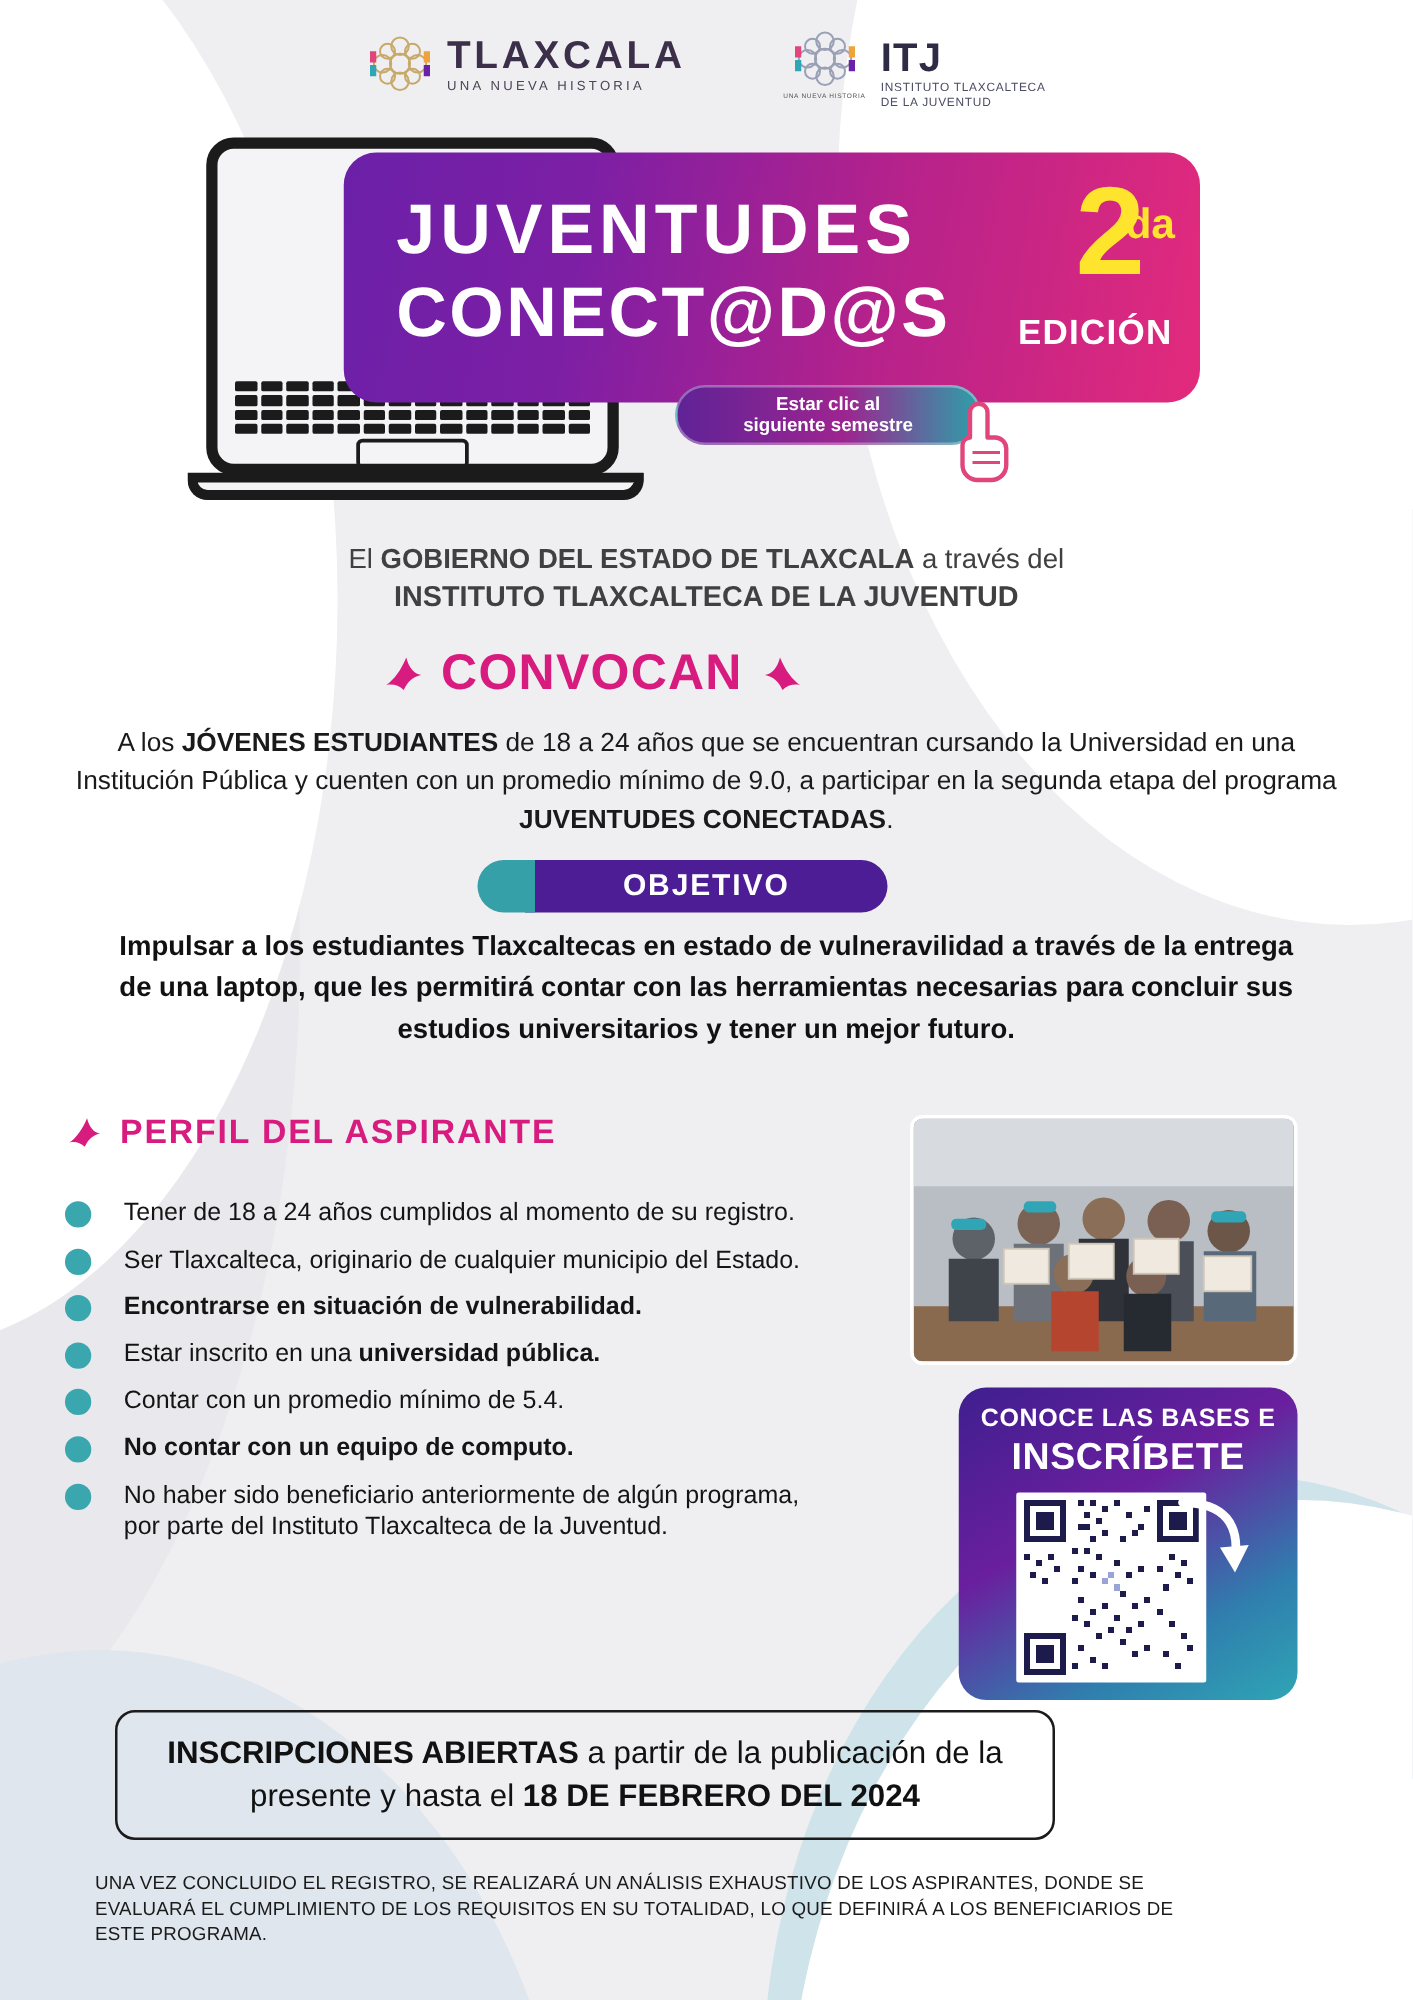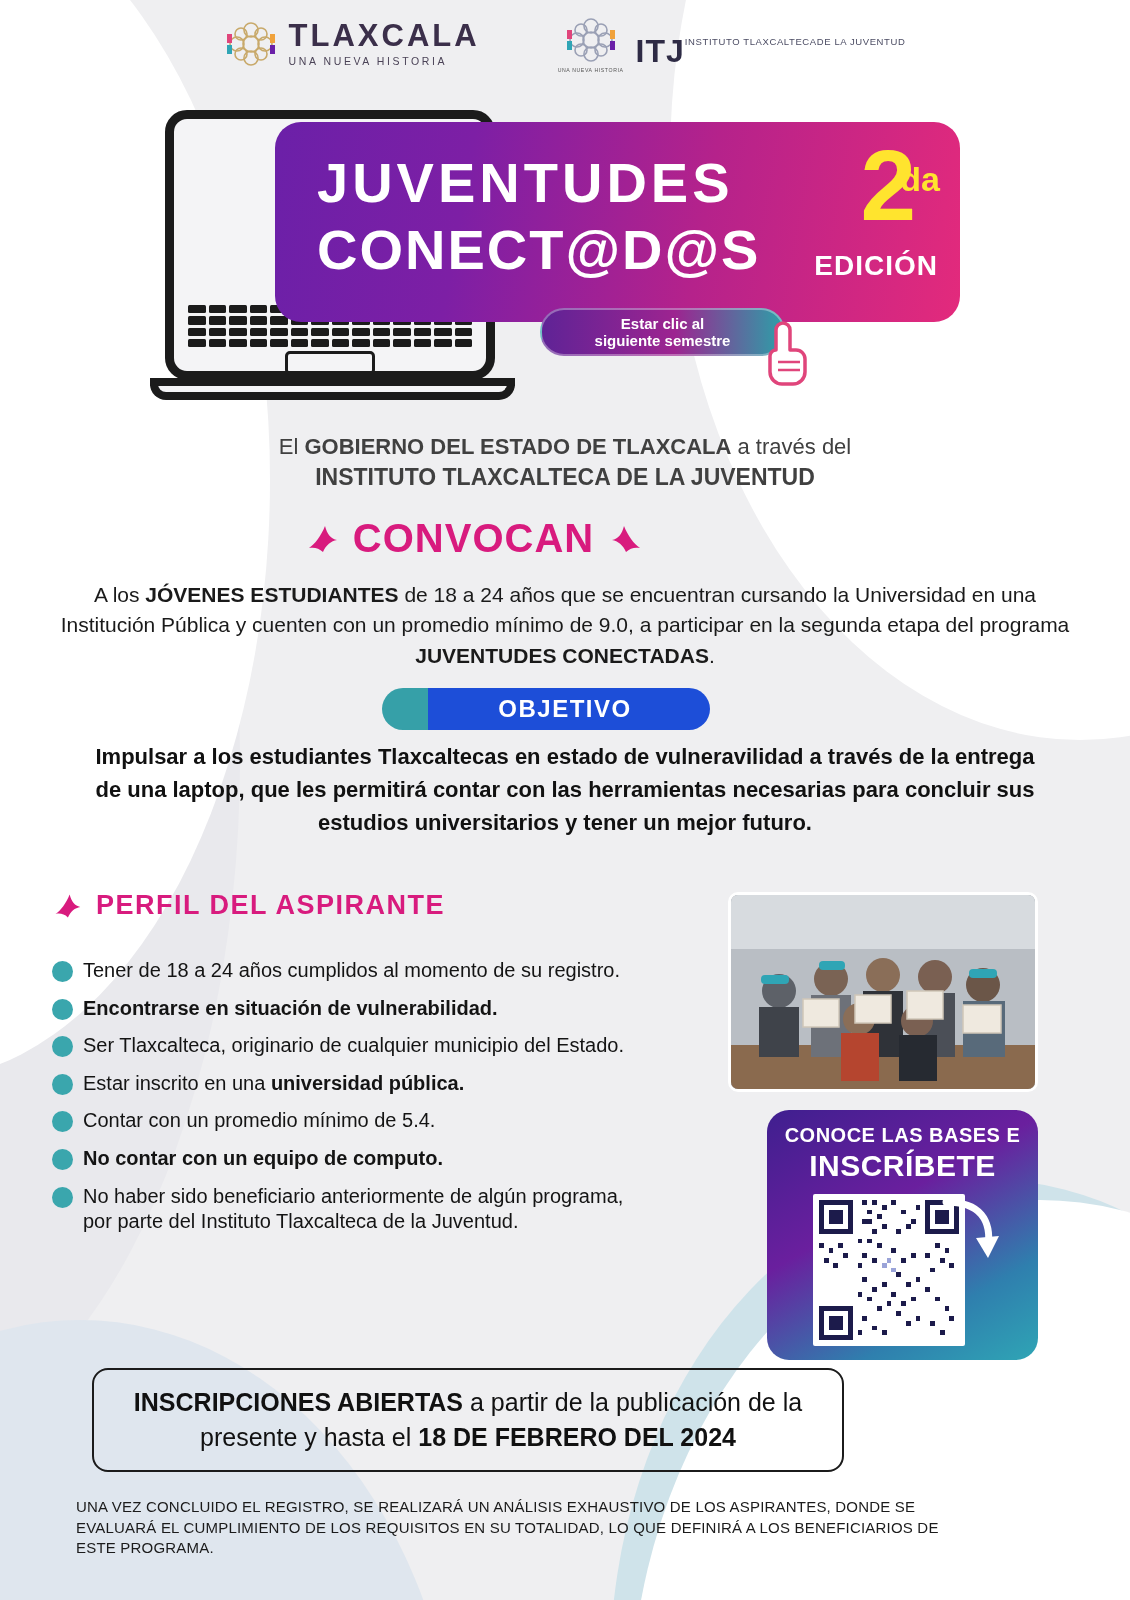--- a/index.html
+++ b/index.html
@@ -74,21 +74,21 @@
   .logo-block { display: flex; align-items: center; gap: 12px; }
   .flower { width: 52px; height: 52px; position: relative; }
   .flower svg { width: 100%; height: 100%; display: block; }
   .tlx-text { display: flex; flex-direction: column; line-height: 1; }
   .tlx-main {
     font-size: 31px; font-weight: bold; letter-spacing: 3px; color: #3b2f4a;
   }
   .tlx-sub {
     font-size: 10.5px; letter-spacing: 2.6px; color: #4b4357; margin-top: 5px;
   }
-  .itj-text { display: flex; flex-direction: row; line-height: 1.05; margin-top: 16px; }
+  .itj-text { display: flex; flex-direction: column; line-height: 1.05; margin-top: 16px; }
   .itj-main { font-size: 32px; font-weight: bold; letter-spacing: 1px; color: #2e2b45; }
   .itj-sub { font-size: 9.5px; letter-spacing: 0.6px; color: #4b4c63; margin-top: 2px; }
   .flower-mini-label {
     font-size: 5.2px; letter-spacing: 0.6px; color: #555; text-align: center; margin-top: 1px;
   }
 
   
   .hero { position: absolute; top: 100px; left: 150px; width: 850px; height: 320px; }
   .laptop-body {
     position: absolute; left: 15px; top: 10px;
@@ -172,21 +172,21 @@
 
   .paragraph {
     position: absolute; top: 580px; left: 60px; width: 1010px; text-align: center;
     font-size: 21px; color: #1a1a1a; line-height: 1.45;
   }
   .paragraph b { font-weight: bold; }
 
   .objetivo-tab {
     position: absolute; top: 688px; left: 50%; transform: translateX(-50%);
     width: 290px; height: 42px;
-    background: #1d4ed8; border-radius: 0 22px 22px 0;
+    background: #4c1d95; border-radius: 0 22px 22px 0;
     display: flex; align-items: center; justify-content: center;
     color: #fff; font-weight: bold; font-size: 24px; letter-spacing: 1.5px;
   }
   .objetivo-tab::before {
     content: ""; position: absolute; left: -38px; top: 0; width: 46px; height: 42px;
     background: #36a0a8; border-radius: 22px 0 0 22px;
   }
   .objetivo-text {
     position: absolute; top: 740px; left: 80px; width: 970px; text-align: center;
     font-size: 22px; font-weight: bold; color: #111; line-height: 1.5;
@@ -194,21 +194,21 @@
 
   
   .perfil-head {
     position: absolute; top: 890px; left: 52px;
     display: flex; align-items: center; gap: 14px;
   }
   .perfil-title {
     font-size: 27px; font-weight: bold; color: #d81b7e; letter-spacing: 1.5px;
   }
   .bullets { position: absolute; top: 958px; left: 52px; width: 600px; }
-  .bullet-row { display: flex; gap: 10px; margin-bottom: 12px; align-items: flex-start; }
+  .bullet-row { display: flex; gap: 26px; margin-bottom: 12px; align-items: flex-start; }
   .dot {
     width: 21px; height: 21px; border-radius: 50%; background: #3aa6ad;
     flex: 0 0 21px; margin-top: 3px;
   }
   .bullet-text { font-size: 20px; color: #141414; line-height: 1.28; }
   .bullet-text b { font-weight: bold; }
 
   
   .photo {
     position: absolute; top: 892px; right: 92px; width: 310px; height: 200px;
@@ -457,25 +457,25 @@
       <span class="perfil-title">PERFIL DEL ASPIRANTE</span>
     </div>
 
     <div class="bullets">
       <div class="bullet-row">
         <span class="dot"></span>
         <span class="bullet-text"><span>Tener de 18 a 24 años cumplidos al momento de su registro.</span><b></b></span>
       </div>
       <div class="bullet-row">
         <span class="dot"></span>
-        <span class="bullet-text"><span></span><b>Encontrarse en situación de vulnerabilidad.</b></span>
+        <span class="bullet-text"><span>Ser Tlaxcalteca, originario de cualquier municipio del Estado.</span><b></b></span>
       </div>
       <div class="bullet-row">
         <span class="dot"></span>
-        <span class="bullet-text"><span>Ser Tlaxcalteca, originario de cualquier municipio del Estado.</span><b></b></span>
+        <span class="bullet-text"><span></span><b>Encontrarse en situación de vulnerabilidad.</b></span>
       </div>
       <div class="bullet-row">
         <span class="dot"></span>
         <span class="bullet-text"><span>Estar inscrito en una </span><b>universidad pública.</b></span>
       </div>
       <div class="bullet-row">
         <span class="dot"></span>
         <span class="bullet-text"><span>Contar con un promedio mínimo de 5.4.</span><b></b></span>
       </div>
       <div class="bullet-row">

